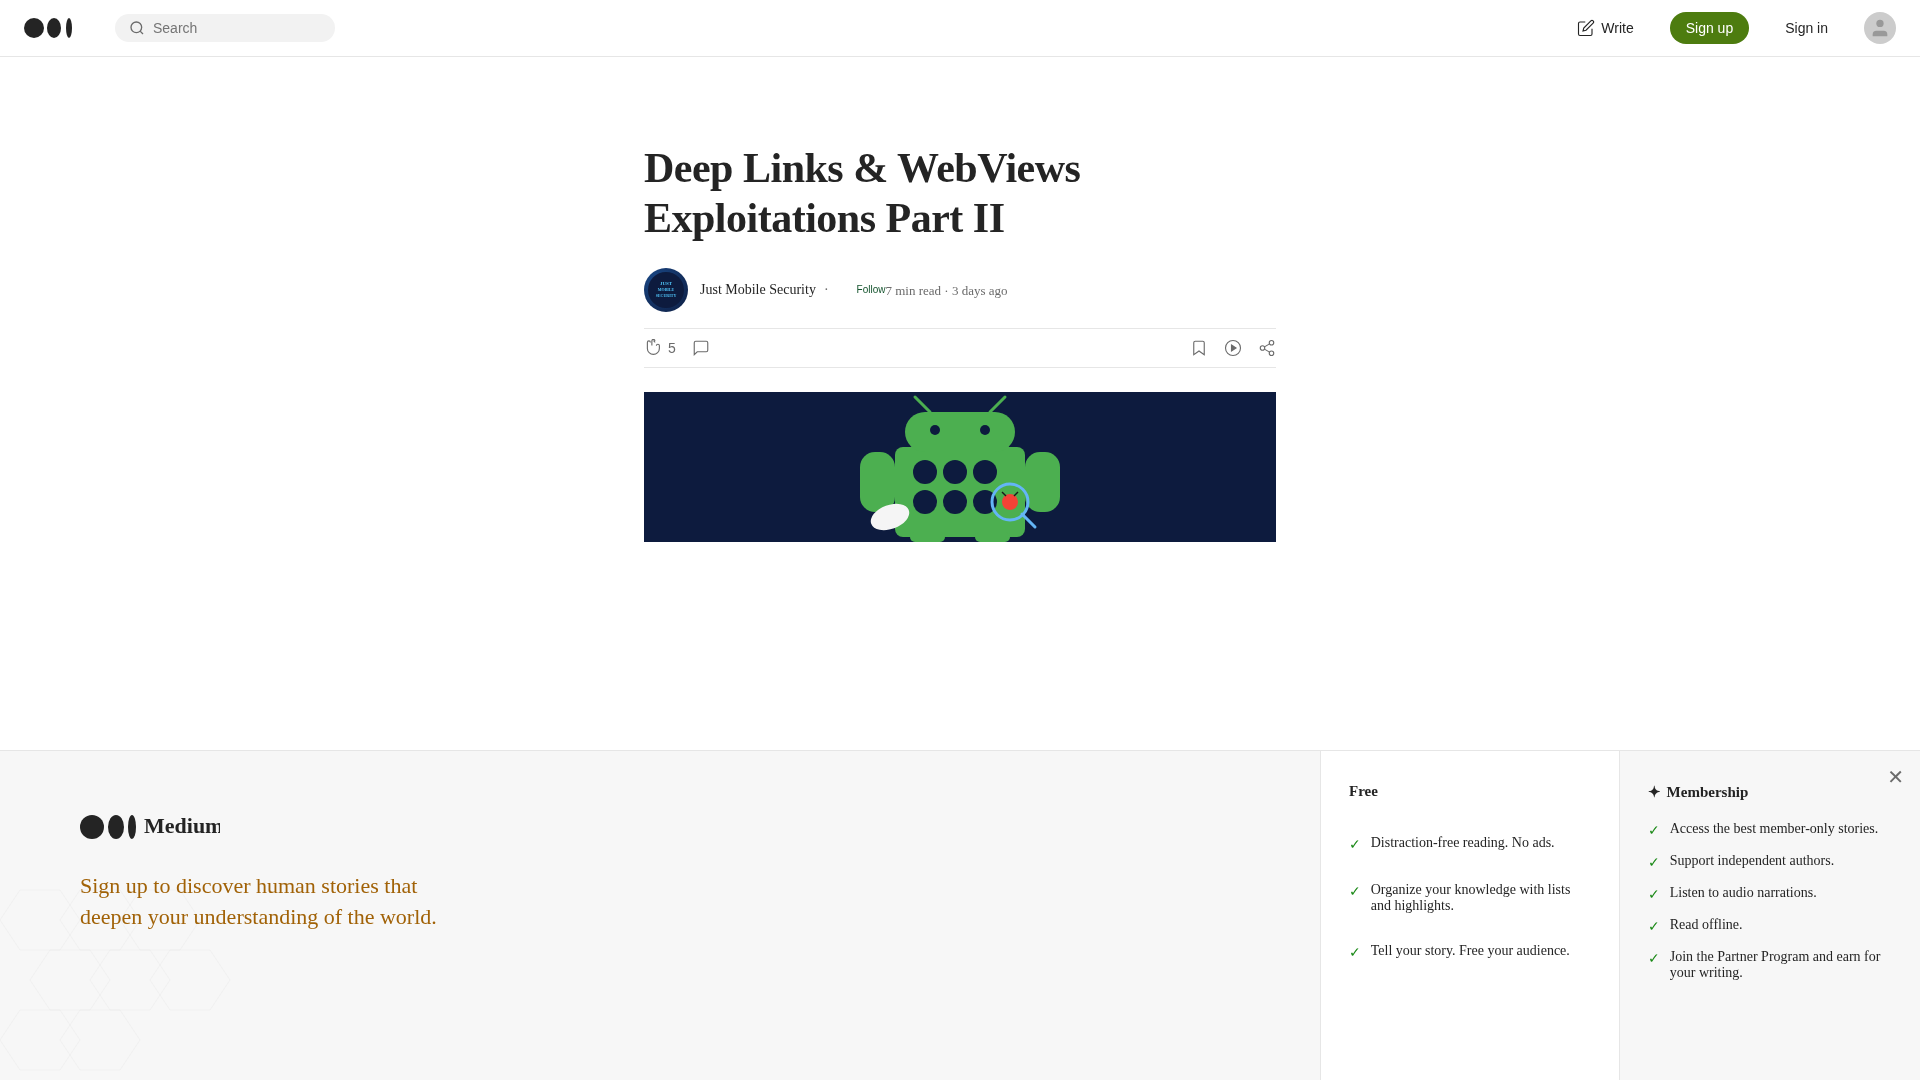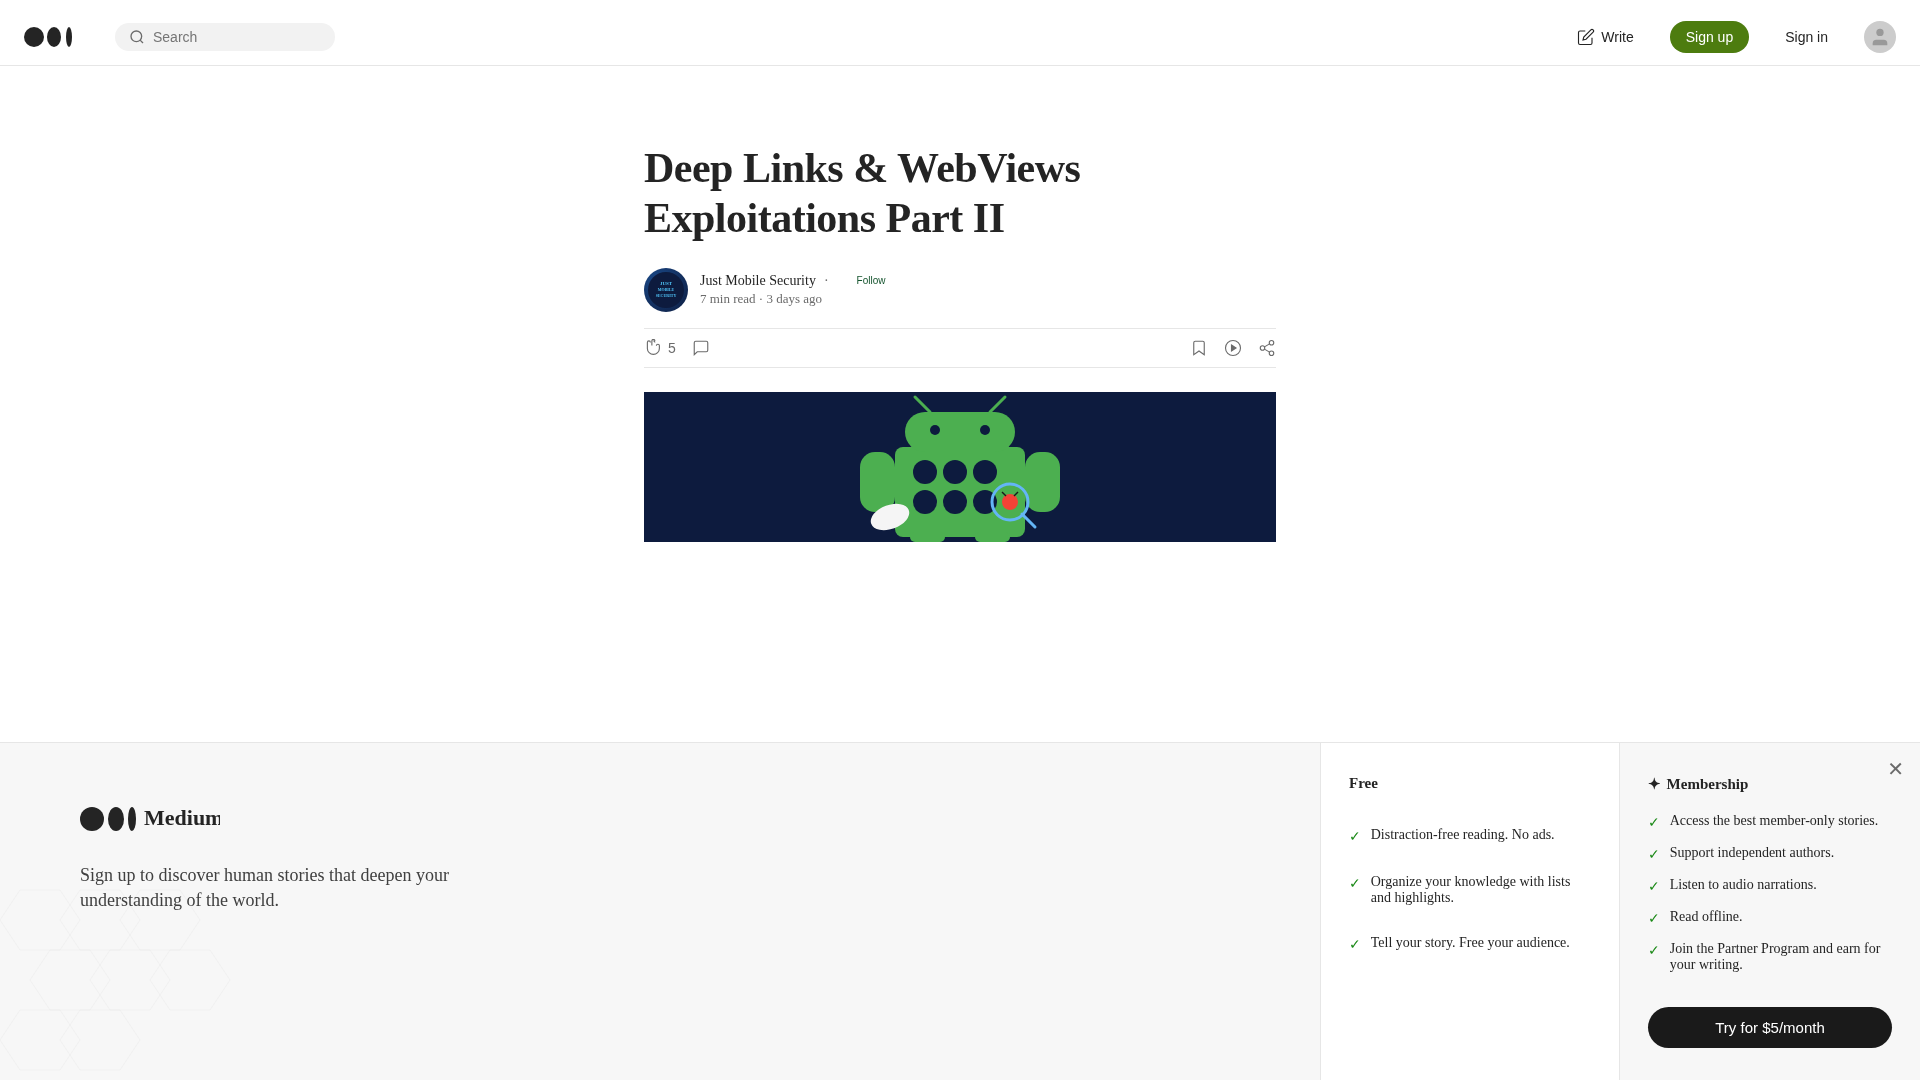--- a/index.html
+++ b/index.html
@@ -7,21 +7,21 @@
 
     
     .header {
       display: flex;
       align-items: center;
       justify-content: space-between;
       padding: 0 24px;
       height: 57px;
       border-bottom: 1px solid #e6e6e6;
       position: sticky;
-      top: 9px;
+      top: 0;
       background: #fff;
       z-index: 100;
     }
     .header-left { display: flex; align-items: center; gap: 16px; }
     .medium-logo { display: flex; align-items: center; cursor: pointer; }
     .medium-logo svg { width: 75px; height: 30px; }
     .search-bar {
       display: flex;
       align-items: center;
       background: #f2f2f2;
@@ -89,21 +89,21 @@
       display: flex; align-items: center; justify-content: center;
       overflow: hidden; flex-shrink: 0;
     }
     .author-avatar-inner {
       width: 100%; height: 100%;
       background: radial-gradient(circle at 30% 30%, #1a4a8a, #0d1b3e);
       display: flex; align-items: center; justify-content: center;
       font-size: 8px; color: #4fc3f7; font-weight: bold; text-align: center;
       padding: 4px;
     }
-    .author-info { display: flex; flex-direction: column; }
+    .author-info { display: flex; flex-direction: row; }
     .author-name-row { display: flex; align-items: center; gap: 8px; }
     .author-name { font-size: 14px; font-weight: 500; color: #242424; }
     .follow-dot { color: #6b6b6b; font-size: 14px; }
     .follow-btn {
       background: none; border: none; cursor: pointer;
       font-size: 10px; color: #14532d; font-weight: 500; padding-left: 20px;
     }
     .author-meta { font-size: 13px; color: #6b6b6b; margin-top: 2px; }
 
     
@@ -160,24 +160,24 @@
     .overlay-bg-pattern {
       position: absolute;
       bottom: 0; left: 0;
       width: 300px; height: 200px;
       opacity: 0.15;
     }
     .overlay-medium-logo {
       margin-bottom: 24px;
     }
     .overlay-tagline {
-      font-size: 18px;
+      font-size: 22px;
       font-weight: 500;
       font-family: Georgia, serif;
-      color: #404040;
+      color: #a16207;
       max-width: 400px;
       line-height: 1.4;
     }
     .overlay-center {
       width: 300px;
       background: #fff;
       border-left: 1px solid #e6e6e6;
       border-right: 1px solid #e6e6e6;
       padding: 32px 28px;
       display: flex;
@@ -476,15 +476,14 @@
     </div>
     <div class="membership-feature">
       <span class="check-icon">✓</span>
       <span>Read offline.</span>
     </div>
     <div class="membership-feature">
       <span class="check-icon">✓</span>
       <span>Join the Partner Program and earn for your writing.</span>
     </div>
 
-    <button class="try-btn">Try for $5/month</button>
   </div>
 </div>
 
 </body></html>

